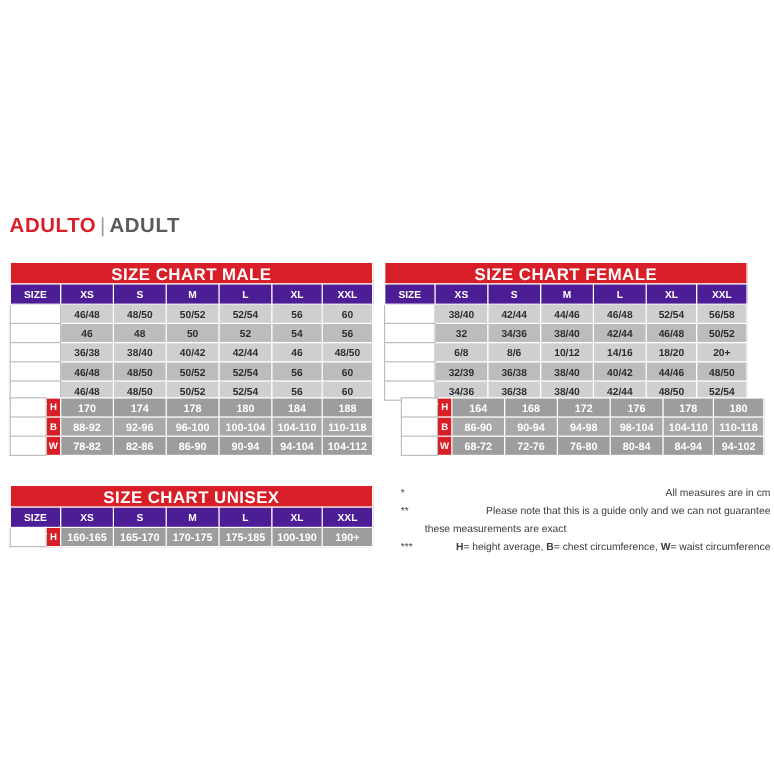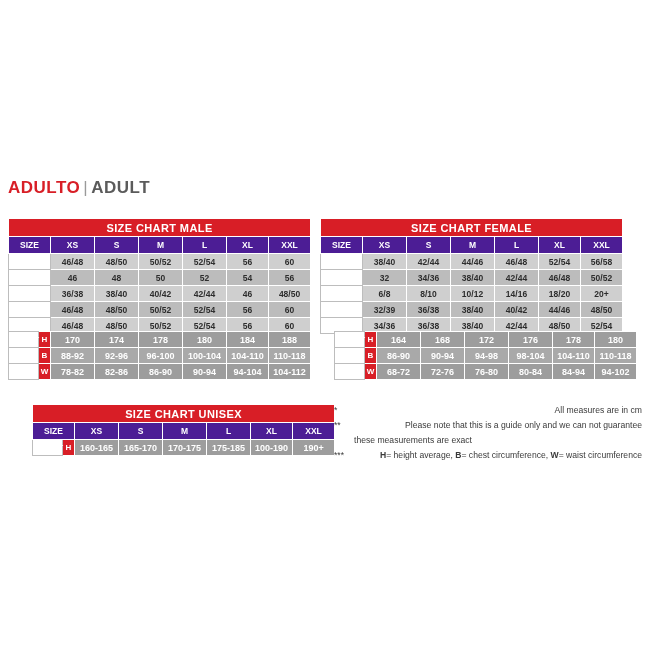--- a/index.html
+++ b/index.html
@@ -52,21 +52,21 @@
     padding: 0;
     text-align: center;
     vertical-align: middle;
     height: 15px;
     font-weight: bold;
     color: #ffffff;
   }
   .hdr-bar td {
     background: #d81e26;
     color: #ffffff;
-    font-size: 11px;
+    font-size: 14px;
     letter-spacing: 0.4px;
     height: 17px;
     font-weight: bold;
   }
   .col-hdr td {
     background: #4c1d95;
     color: #ffffff;
     font-size: 8.5px;
     height: 16px;
   }
@@ -293,21 +293,21 @@
         <td class="val">32</td>
         <td class="val">34/36</td>
         <td class="val">38/40</td>
         <td class="val">42/44</td>
         <td class="val">46/48</td>
         <td class="val">50/52</td>
       </tr>
       <tr class="bodyrow-odd">
         <td class="lbl">UK</td>
         <td class="val">6/8</td>
-        <td class="val">8/10</td>
+        <td class="val">8/6</td>
         <td class="val">10/12</td>
         <td class="val">14/16</td>
         <td class="val">18/20</td>
         <td class="val">20+</td>
       </tr>
       <tr class="bodyrow-even">
         <td class="lbl">F</td>
         <td class="val">32/39</td>
         <td class="val">36/38</td>
         <td class="val">38/40</td>
@@ -365,21 +365,21 @@
         <td class="val">68-72</td>
         <td class="val">72-76</td>
         <td class="val">76-80</td>
         <td class="val">80-84</td>
         <td class="val">84-94</td>
         <td class="val">94-102</td>
       </tr>
     </tbody>
   </table>
 
-  <table class="tbl" style="left:8px; top:404px; width:302px;margin-left:24px;">
+  <table class="tbl" style="left:8px; top:404px; width:302px;">
     <colgroup>
       <col style="width:30px">
         <col style="width:12px">
         <col style="width:44px">
         <col style="width:44px">
         <col style="width:44px">
         <col style="width:44px">
         <col style="width:42px">
         <col style="width:42px">
     </colgroup>

